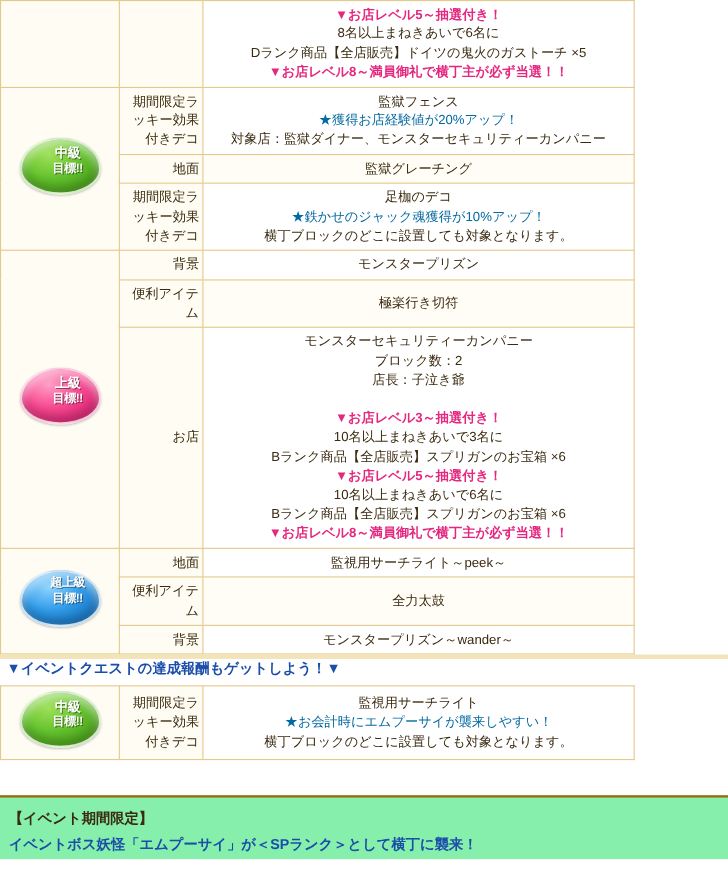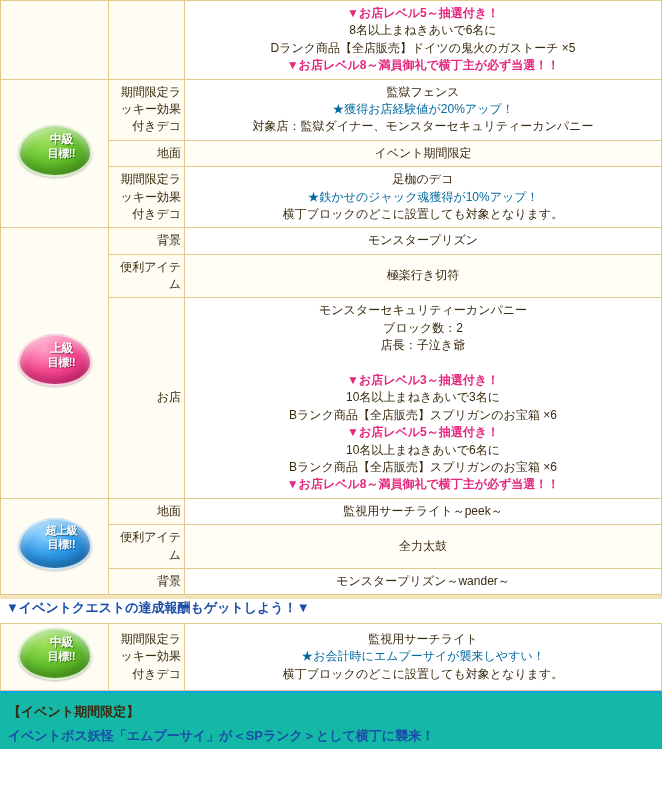--- a/index.html
+++ b/index.html
@@ -9,21 +9,21 @@
     font-family: "Liberation Sans", sans-serif;
   }
   .page {
     width: 662px;
     min-height: 800px;
     position: relative;
     overflow: hidden;
     background: #ffffff;
   }
   table.reward-table {
-    width: 662px;
+    width: 577px;
     border-collapse: collapse;
     table-layout: fixed;
   }
   table.reward-table td {
     border: 1px solid #e3c98a;
     vertical-align: middle;
     font-size: 12px;
     color: #3a2a10;
     padding: 4px 3px;
     line-height: 1.45;
@@ -91,24 +91,24 @@
     font-size: 13px;
     font-weight: bold;
     color: #1b4ea8;
   }
   .divider-bar {
     height: 4px;
     background: #f2e3b8;
     width: 100%;
   }
   .bottom-block {
-    margin-top: 0;
-    border-top: 2px solid #0ea5e9;
+    margin-top: 32px;
+    border-top: 2px solid #a16207;
     padding: 10px 8px 4px 8px;
-    background: #14b8a6;
+    background: #86efac;
   }
   .bottom-title {
     font-size: 13px;
     font-weight: bold;
     color: #3a2a10;
     margin-bottom: 6px;
   }
   .bottom-line {
     font-size: 13px;
     font-weight: bold;
@@ -147,21 +147,21 @@
         <td class="cat-cell">期間限定ラッキー効果<br>付きデコ</td>
         <td class="desc-cell">
           <span class="line dark">監獄フェンス</span>
           <span class="line pink">★獲得お店経験値が20%アップ！</span>
           <span class="line dark">対象店：監獄ダイナー、モンスターセキュリティーカンパニー</span>
         </td>
       </tr>
       <tr class="row-shade">
         <td class="cat-cell">地面</td>
         <td class="desc-cell">
-          <span class="line dark">イベント期間限定</span>
+          <span class="line dark">監獄グレーチング</span>
         </td>
       </tr>
       <tr>
         <td class="cat-cell">期間限定ラッキー効果<br>付きデコ</td>
         <td class="desc-cell">
           <span class="line dark">足枷のデコ</span>
           <span class="line pink">★鉄かせのジャック魂獲得が10%アップ！</span>
           <span class="line dark">横丁ブロックのどこに設置しても対象となります。</span>
         </td>
       </tr>

